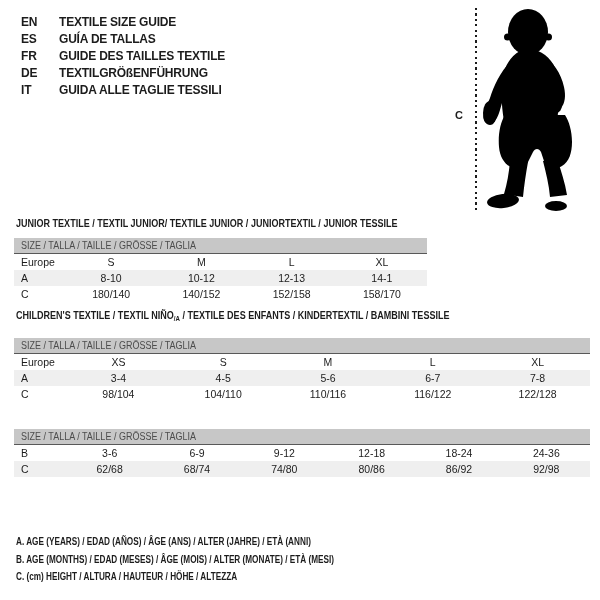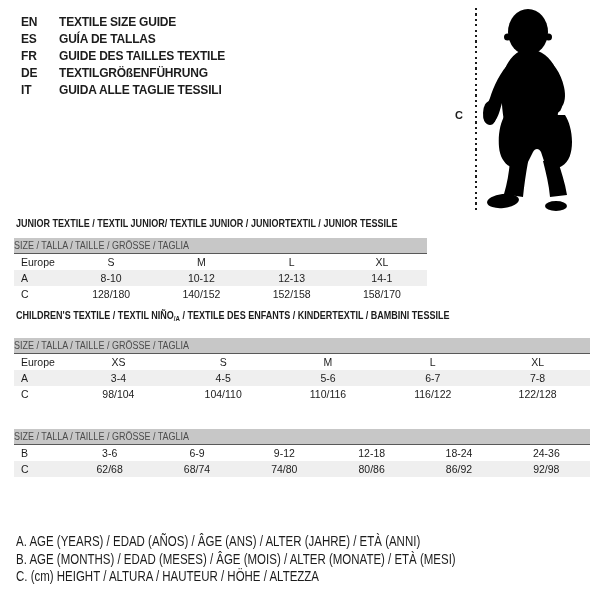--- a/index.html
+++ b/index.html
@@ -24,32 +24,32 @@
   .sub{font-size:7.5px;vertical-align:-2px;}
   .tbl{width:100%;}
   .s1{top:217px;width:413px;}
   .s2{top:309px;width:576px;}
   .s3{top:420px;width:576px;}
   .s1 .tbl{margin-top:8px;}
   .s2 .tbl{margin-top:13px;}
   .s3 .tbl{margin-top:9px;}
   .s3 .sec-title{line-height:15.5px;}
   .bar{height:15px;background:#c7c7c7;border-bottom:1px solid #585858;box-sizing:content-box;
-       color:#4c4c4c;font-size:10px;line-height:15px;white-space:nowrap;}
+       color:#4c4c4c;font-size:10px;line-height:15px;padding-left:7px;white-space:nowrap;}
   .bar .cond2{display:inline-block;transform:scaleX(0.9);transform-origin:0 50%;}
   .grid-row{display:grid;height:16px;align-items:center;font-size:10.5px;}
   .grid-row.shaded{background:#efefef;}
   .grid-row .lbl{padding-left:7px;text-align:left;}
   .grid-row span{text-align:center;}
   .cols4{grid-template-columns:52px repeat(4,1fr);}
   .cols5{grid-template-columns:52px repeat(5,1fr);}
   .cols6{grid-template-columns:52px repeat(6,1fr);}
 
   
-  .notes{position:absolute;left:16px;top:533px;font-size:14px;font-weight:normal;line-height:17.5px;}
+  .notes{position:absolute;left:16px;top:533px;font-size:10px;font-weight:bold;line-height:17.5px;}
 </style>
 </head>
 <body>
 
 <div class="page">
 
   <div class="lang-list">
     <div class="lang-row">
       <span class="lang-code">EN</span>
       <span class="lang-label">TEXTILE SIZE GUIDE</span>
@@ -109,21 +109,21 @@
       </div>
       <div class="grid-row cols4 shaded">
         <span class="lbl">A</span>
         <span>8-10</span>
         <span>10-12</span>
         <span>12-13</span>
         <span>14-1</span>
       </div>
       <div class="grid-row cols4">
         <span class="lbl">C</span>
-        <span>128/180</span>
+        <span>180/140</span>
         <span>140/152</span>
         <span>152/158</span>
         <span>158/170</span>
       </div>
     </div>
   </div>
 
   <div class="section s2">
     <div class="sec-title">
       <span class="cond"><span>CHILDREN'S TEXTILE / TEXTIL NIÑO</span><span class="sub">/A</span><span> / TEXTILE DES ENFANTS / KINDERTEXTIL / BAMBINI TESSILE</span></span>

